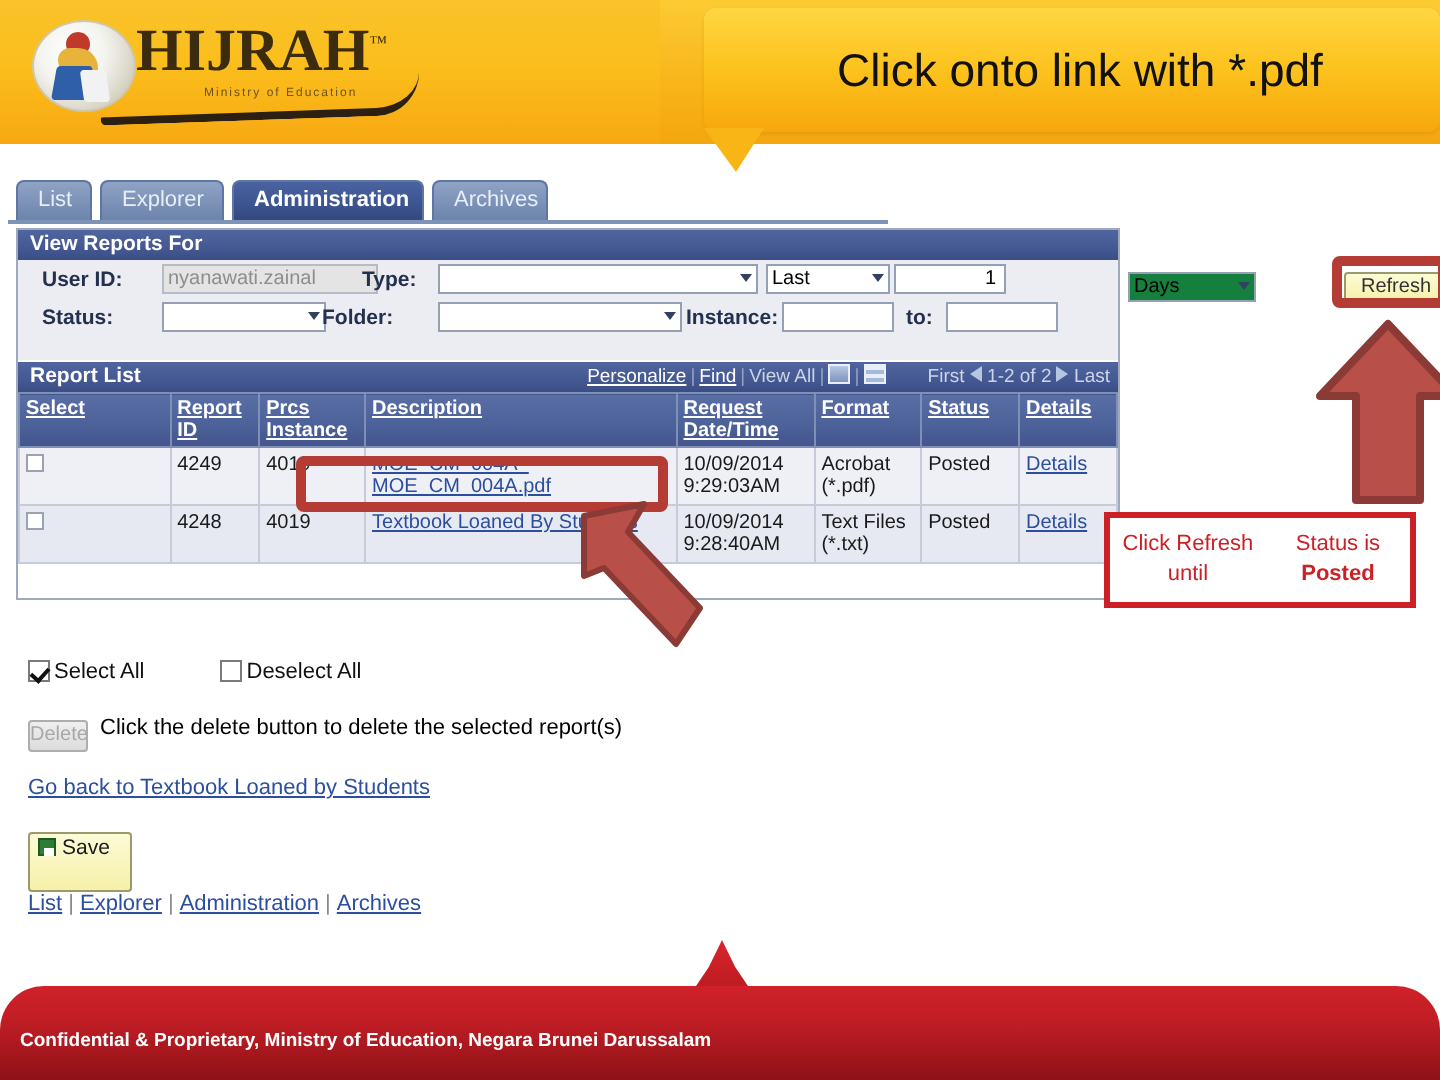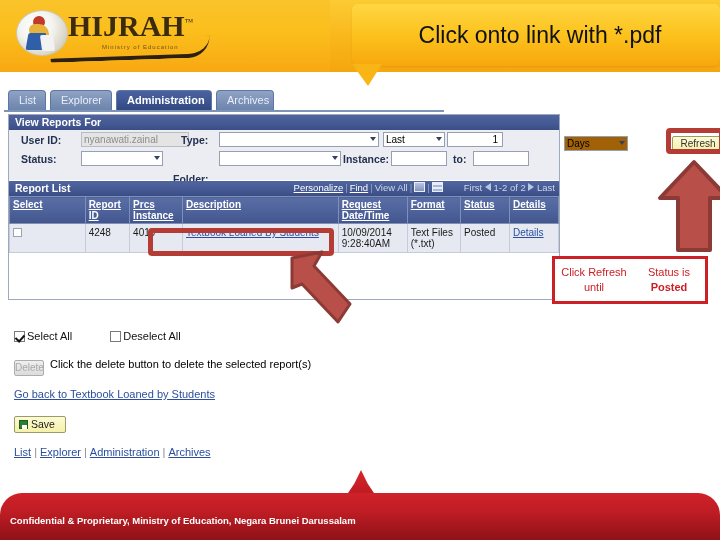--- a/index.html
+++ b/index.html
@@ -238,21 +238,21 @@
     text-align:center; font-size:10px; color:#a8a8a8;
     background:linear-gradient(180deg,#efefef,#dcdcdc);
     border:1px solid #adadad; border-radius:2px; margin-right:6px;
     vertical-align:-3px;
   }
   #link-goback{
     position:absolute; left:0; top:58px; font-size:11px;
     color:#2b4f9e; text-decoration:underline;
   }
   #btn-save{
-    position:absolute; left:14px; top:416px; width:52px; height:17px;
+    position:absolute; left:14px; top:416px; width:52px; height:30px;
     background:linear-gradient(180deg,#fdfbd6 0%,#f6f0a8 100%);
     border:1px solid #9a9a6a; border-radius:2px;
     font-size:10.5px; color:#1a1a1a; line-height:15px; padding-left:4px;
   }
   #save-icon{
     display:inline-block; width:9px;height:9px; vertical-align:-1px;
     background:#2f7d32; border:1px solid #1d5c20; margin-right:3px;
     position:relative;
   }
   #save-icon:after{
@@ -320,21 +320,21 @@
   <div id="vrf-body">
     <span class="lbl" style="left:12px; top:4px;">User ID:</span>
     <span class="fld disabled" style="left:72px; top:2px; width:108px;">nyanawati.zainal</span>
 
     <span class="lbl" style="left:12px; top:23px;">Status:</span>
     <span class="sel" style="left:72px; top:21px; width:82px;"><span></span><i class="caret"></i></span>
 
     <span class="lbl" style="left:172px; top:4px;">Type:</span>
     <span class="sel" style="left:210px; top:2px; width:160px;"><span></span><i class="caret"></i></span>
 
-    <span class="lbl" style="left:164px; top:23px;margin-top:20px;">Folder:</span>
+    <span class="lbl" style="left:152px; top:23px;">Folder:</span>
     <span class="sel" style="left:210px; top:21px; width:122px;"><span></span><i class="caret"></i></span>
 
     <span class="sel" style="left:374px; top:2px; width:62px;"><span>Last</span><i class="caret"></i></span>
     <span class="fld num" style="left:438px; top:2px; width:56px;">1</span>
 
     <span class="lbl" style="left:334px; top:23px;">Instance:</span>
     <span class="fld" style="left:382px; top:21px; width:56px;"></span>
     <span class="lbl" style="left:444px; top:23px;">to:</span>
     <span class="fld" style="left:464px; top:21px; width:56px;"></span>
   </div>
@@ -358,34 +358,44 @@
         <th style="width:42px;"><span>Prcs Instance</span></th>
         <th style="width:140px;"><span>Description</span></th>
         <th style="width:62px;"><span>Request Date/Time</span></th>
         <th style="width:48px;"><span>Format</span></th>
         <th style="width:44px;"><span>Status</span></th>
         <th style="width:44px;"><span>Details</span></th>
       </tr>
     </thead>
     <tbody>
       <tr>
+        <td><span class="cellbox"></span></td>
+        <td>4249</td>
+        <td>4019</td>
+        <td><a class="grid-link">MOE_CM_004A - MOE_CM_004A.pdf</a></td>
+        <td>10/09/2014 9:29:03AM</td>
+        <td>Acrobat (*.pdf)</td>
+        <td>Posted</td>
+        <td><a class="grid-link">Details</a></td>
+      </tr>
+      <tr>
         <td class="alt"><span class="cellbox"></span></td>
         <td class="alt">4248</td>
         <td class="alt">4019</td>
         <td class="alt"><a class="grid-link">Textbook Loaned By Students</a></td>
         <td class="alt">10/09/2014 9:28:40AM</td>
         <td class="alt">Text Files (*.txt)</td>
         <td class="alt">Posted</td>
         <td class="alt"><a class="grid-link">Details</a></td>
       </tr>
     </tbody>
   </table>
 </div>
 
-<span class="sel" style="left:564px; top:136px; width:64px; background:#a16207;"><span>Days</span><i class="caret"></i></span>
+<span class="sel" style="left:564px; top:136px; width:64px; background:#15803d;"><span>Days</span><i class="caret"></i></span>
 <div id="btn-refresh" style="left:672px; top:136px;">Refresh</div>
 <div id="refresh-highlight"></div>
 
 <div id="pdf-highlight"></div>
 
 <svg id="arrow-diag" viewBox="0 0 76 78">
   <polygon points="4,10 34,4 26,18 62,56 50,74 14,36 4,40" fill="#b85049" stroke="#8c3a35" stroke-width="3" stroke-linejoin="round"></polygon>
 </svg>
 
 <svg id="arrow-up" viewBox="0 0 76 96">

